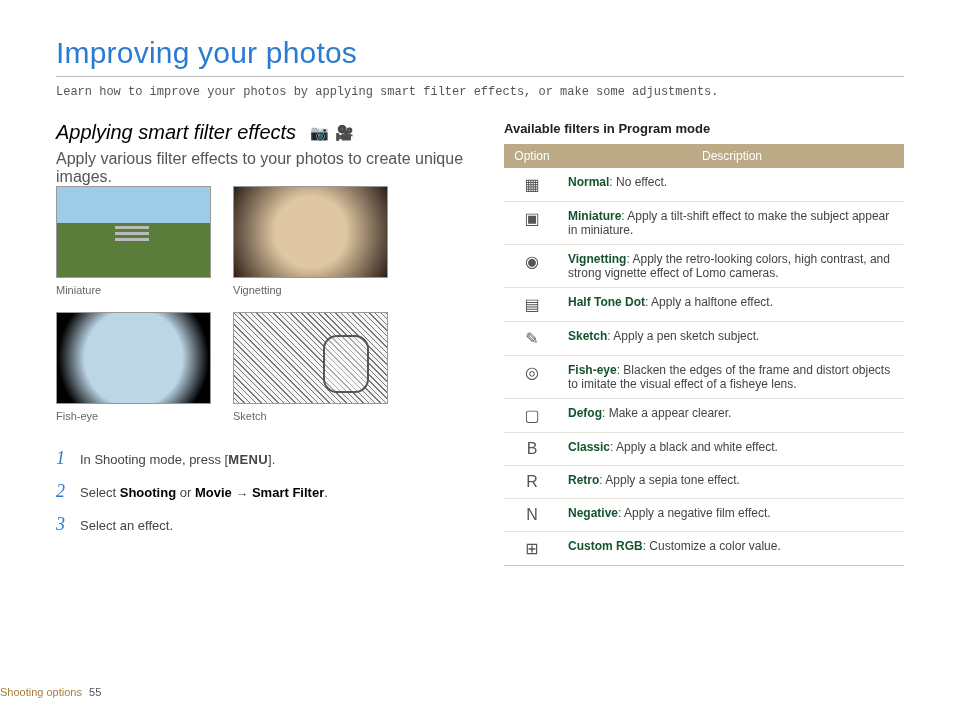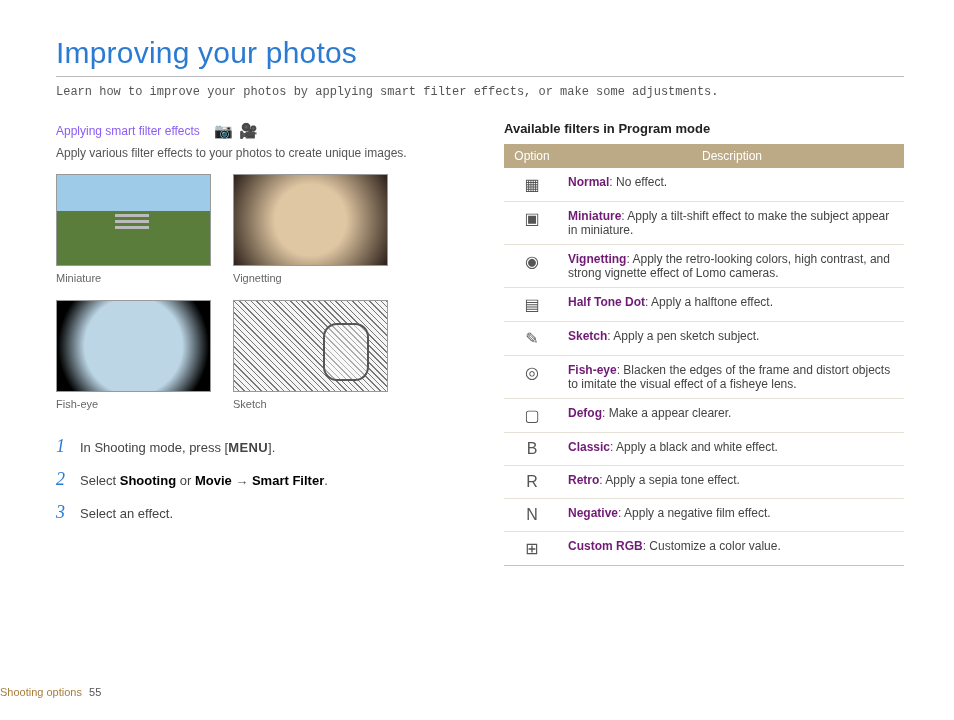--- a/index.html
+++ b/index.html
@@ -4,24 +4,24 @@
 <style>
   * { box-sizing: border-box; margin: 0; padding: 0; }
   html, body { width: 954px; height: 720px; font-family: Arial, Helvetica, sans-serif; color: #444; background: #fff; }
   .page { padding: 36px 50px 20px 56px; }
   h1 { color: #2a7bd1; font-weight: 300; font-size: 30px; margin-bottom: 4px; letter-spacing: 0.2px; }
   .rule { border: 0; border-top: 1px solid #bbb; margin: 6px 0 8px; }
   .subtitle { font-size: 12px; color: #555; margin-bottom: 22px; font-family: Liberation Mono, monospace; }
   .cols { display: flex; gap: 40px; }
   .left { flex: 0 0 408px; }
   .right { flex: 1; }
-  h2 { color: #8b5cf6; font-weight: 400; font-size: 12px; display: inline-block; vertical-align: middle; }
+  h2 { color: #000000; font-weight: 400; font-size: 20px; display: inline-block; vertical-align: middle; font-style: italic; }
   .mode-icons { display: inline-flex; gap: 6px; margin-left: 10px; vertical-align: middle; }
   .mode-icons span { color: #888; font-size: 15px; }
-  .intro { font-size: 12px; color: #555; margin: 6px 0 14px; }
+  .intro { font-size: 16px; color: #555; margin: 6px 0 0; }
   .thumbs { display: flex; gap: 22px; }
   .thumb-col { display: flex; flex-direction: column; gap: 6px; }
   .thumb { width: 155px; height: 92px; border: 1px solid #999; background: #ddd; display: flex; align-items: center; justify-content: center; overflow: hidden; }
   .cap { font-size: 11px; color: #666; margin-bottom: 10px; }
   
   .t-min { background: linear-gradient(#9ecbe7 40%, #5a7d3b 40%); position: relative; }
   .t-min::after { content:""; position:absolute; top:50%; left:38%; width:22%; height:3px; background:#bbb; box-shadow: 0 6px 0 #bbb, 0 -6px 0 #bbb; }
   .t-vig { background: radial-gradient(circle at center, #e0c7a3 40%, #2b1f18 100%); }
   .t-fish { background: radial-gradient(circle at center, #bcd6e6 55%, #000 85%); }
   .t-sketch { background: repeating-linear-gradient(45deg, #f5f5f5 0 3px, #777 3px 4px); position: relative; }
@@ -30,21 +30,21 @@
   ol.steps li { display: flex; gap: 10px; font-size: 13px; color: #444; margin-bottom: 12px; align-items: baseline; }
   ol.steps .num { color: #2a7bd1; font-size: 18px; font-style: italic; font-family: Georgia, serif; width: 14px; }
   .mono { font-family: "Arial Black", Arial, sans-serif; font-weight: bold; letter-spacing: .4px; }
   .b { font-weight: bold; color: #000000; }
   h3 { font-size: 13px; font-weight: bold; color: #222; margin-bottom: 8px; }
   table { width: 100%; border-collapse: collapse; font-size: 12px; }
   thead th { background: #bca986; color: #fff; font-weight: normal; text-align: center; padding: 5px 8px; }
   tbody td { padding: 7px 8px; vertical-align: top; border-bottom: 1px solid #e7e2d8; }
   tbody tr:last-child td { border-bottom: 1px solid #ccc4b3; }
   td.ico { width: 34px; text-align: center; color: #555; font-size: 16px; }
-  .desc .b { color: #701a75; }
+  .desc .b { color: #14532d; }
   .footer { position: absolute; bottom: 22px; left: 0; width: 954px; font-size: 11px; color: #a87d3e; }
   .footer .pg { color: #555; margin-left: 4px; }
 </style>
 </head>
 <body>
 
 <div class="page">
   <h1>Improving your photos</h1>
   <hr class="rule">
   <p class="subtitle">Learn how to improve your photos by applying smart filter effects, or make some adjustments.</p>

